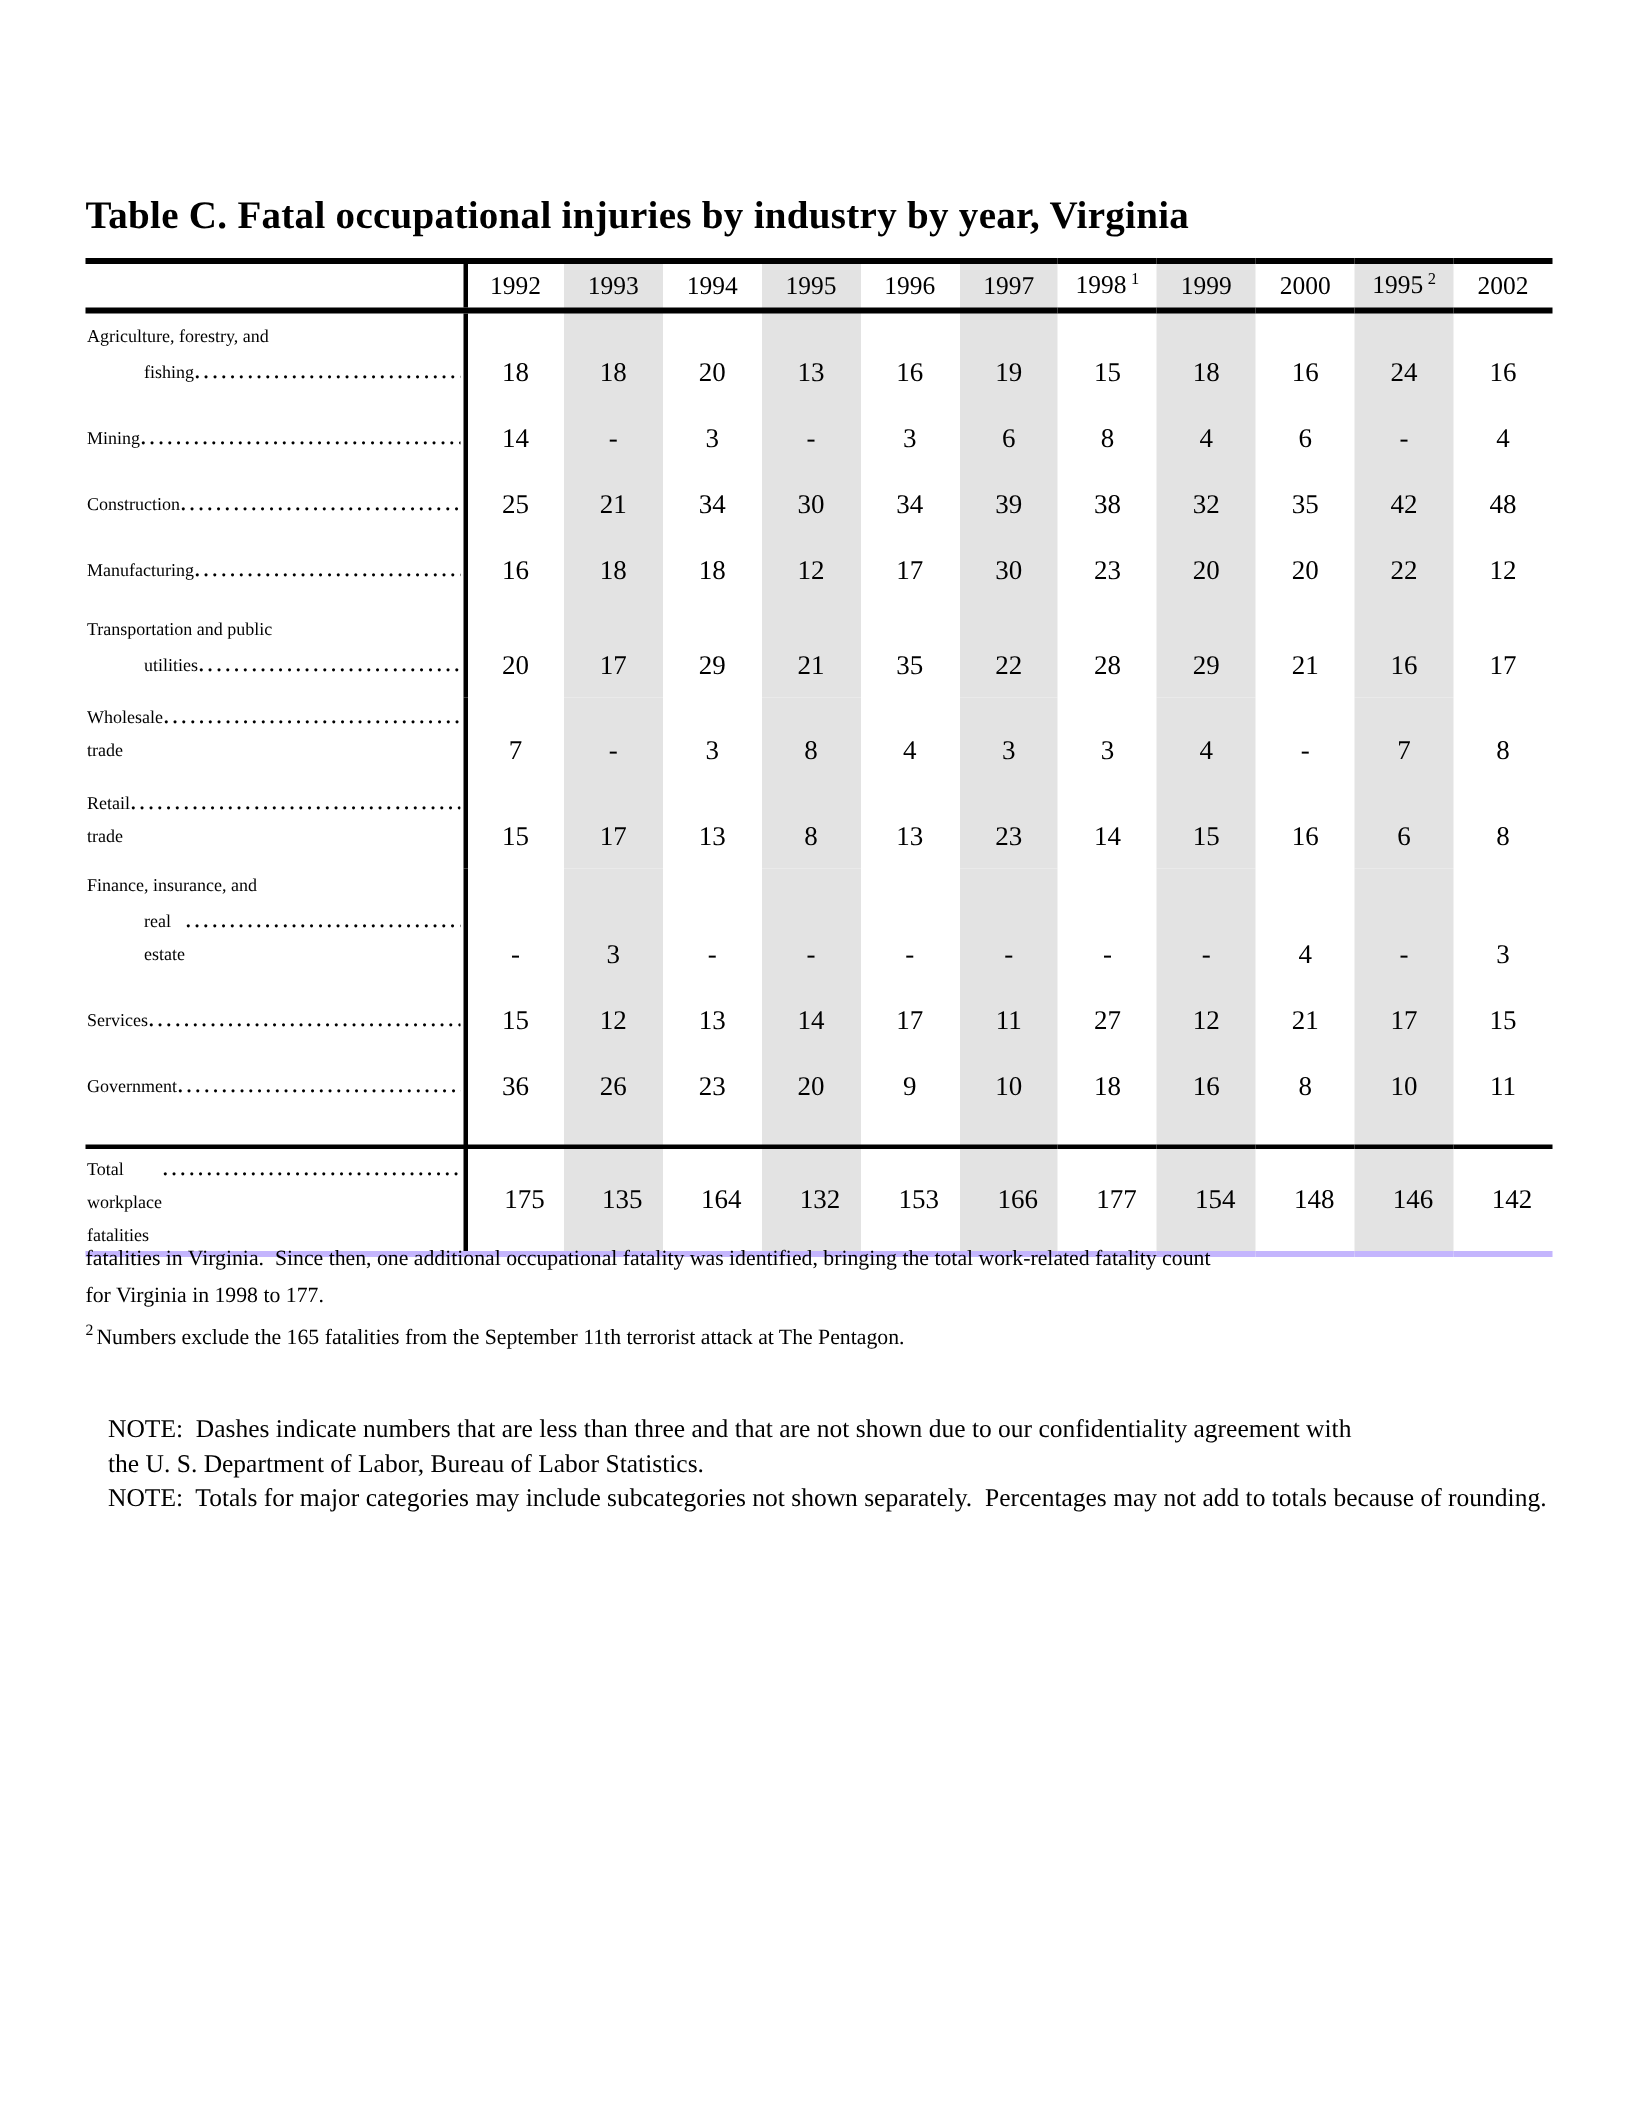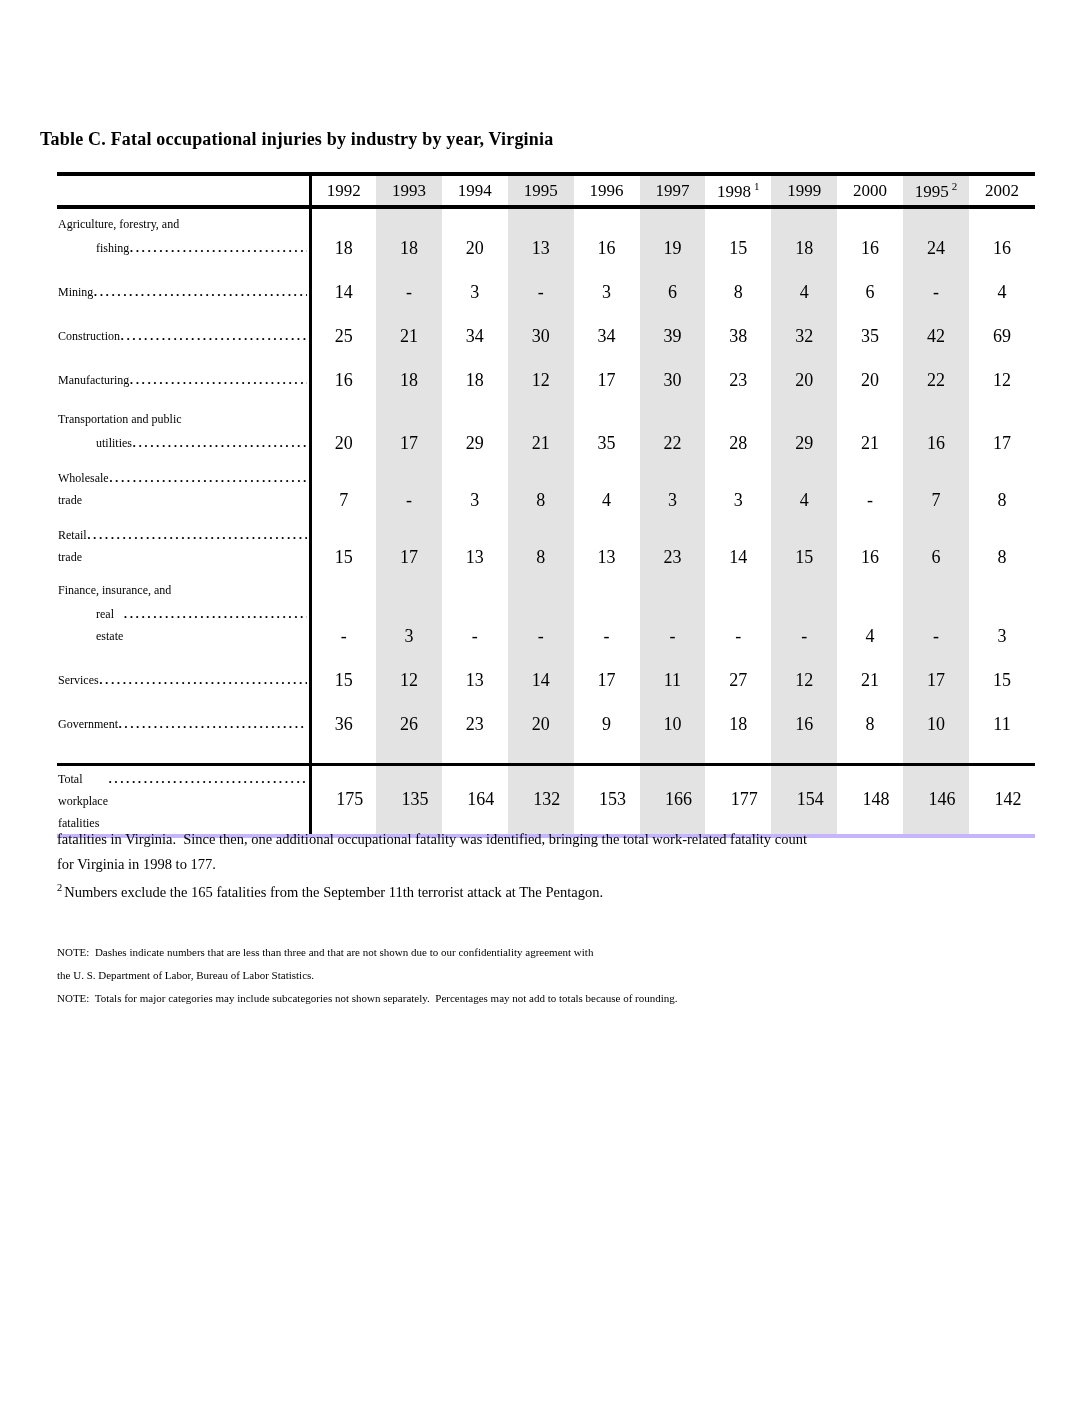--- a/index.html
+++ b/index.html
@@ -5,22 +5,22 @@
   * { margin: 0; padding: 0; box-sizing: border-box; }
   html, body { background: #ffffff; }
   body {
     width: 1088px; height: 1408px;
     font-family: "Liberation Serif", serif;
     color: #000; overflow: hidden; position: relative;
   }
   .page { position: relative; width: 1088px; height: 1408px; background: #fff; }
 
   .doc-title {
-    position: absolute; left: 40px; top: 129px;
-    font-size: 18px; font-weight: bold; letter-spacing: 0.2px;
+    position: absolute; left: 57px; top: 129px;
+    font-size: 26px; font-weight: bold; letter-spacing: 0.2px;
     white-space: nowrap;
   }
 
   table.fatal {
     position: absolute; left: 57px; top: 172px;
     width: 978px; border-collapse: collapse; table-layout: fixed;
     border-top: 4px solid #000; border-bottom: 4px solid #c4b5fd; font-family: Liberation Serif, serif;
   }
   th, td { font-weight: normal; }
   .shade { background: var(--shade, #e3e3e3); }
@@ -56,22 +56,22 @@
   tr.total td.val { vertical-align: middle; padding-bottom: 0; padding-left: 12px; }
 
   .footnotes {
     position: absolute; left: 57px; top: 827px;
     font-size: 14.5px; line-height: 24.5px;
   }
   .fn-line { white-space: pre; }
   .fn-line .fn-sup { font-size: 10.5px; vertical-align: super; margin-right: 2px; }
 
   .notes {
-    position: absolute; left: 57px; top: 941px;
-    font-size: 11px; line-height: 23px;
+    position: absolute; left: 72px; top: 941px;
+    font-size: 17px; line-height: 23px;
   }
   .note-line { white-space: pre; }
 </style>
 </head>
 <body>
 
 <div class="page">
   <div class="doc-title">Table C. Fatal occupational injuries by industry by year, Virginia</div>
   <table class="fatal" id="fatalities-table">
       <colgroup>
@@ -156,21 +156,21 @@
           <td class="val">25</td>
           <td class="val shade">21</td>
           <td class="val">34</td>
           <td class="val shade">30</td>
           <td class="val">34</td>
           <td class="val shade">39</td>
           <td class="val">38</td>
           <td class="val shade">32</td>
           <td class="val">35</td>
           <td class="val shade">42</td>
-          <td class="val">69</td>
+          <td class="val">48</td>
         </tr>
         <tr class="single">
           <td class="stub">
             <div class="lbl-line">
               <span>Manufacturing</span>
               <span class="leader"></span>
             </div>
           </td>
           <td class="val">16</td>
           <td class="val shade">18</td>

